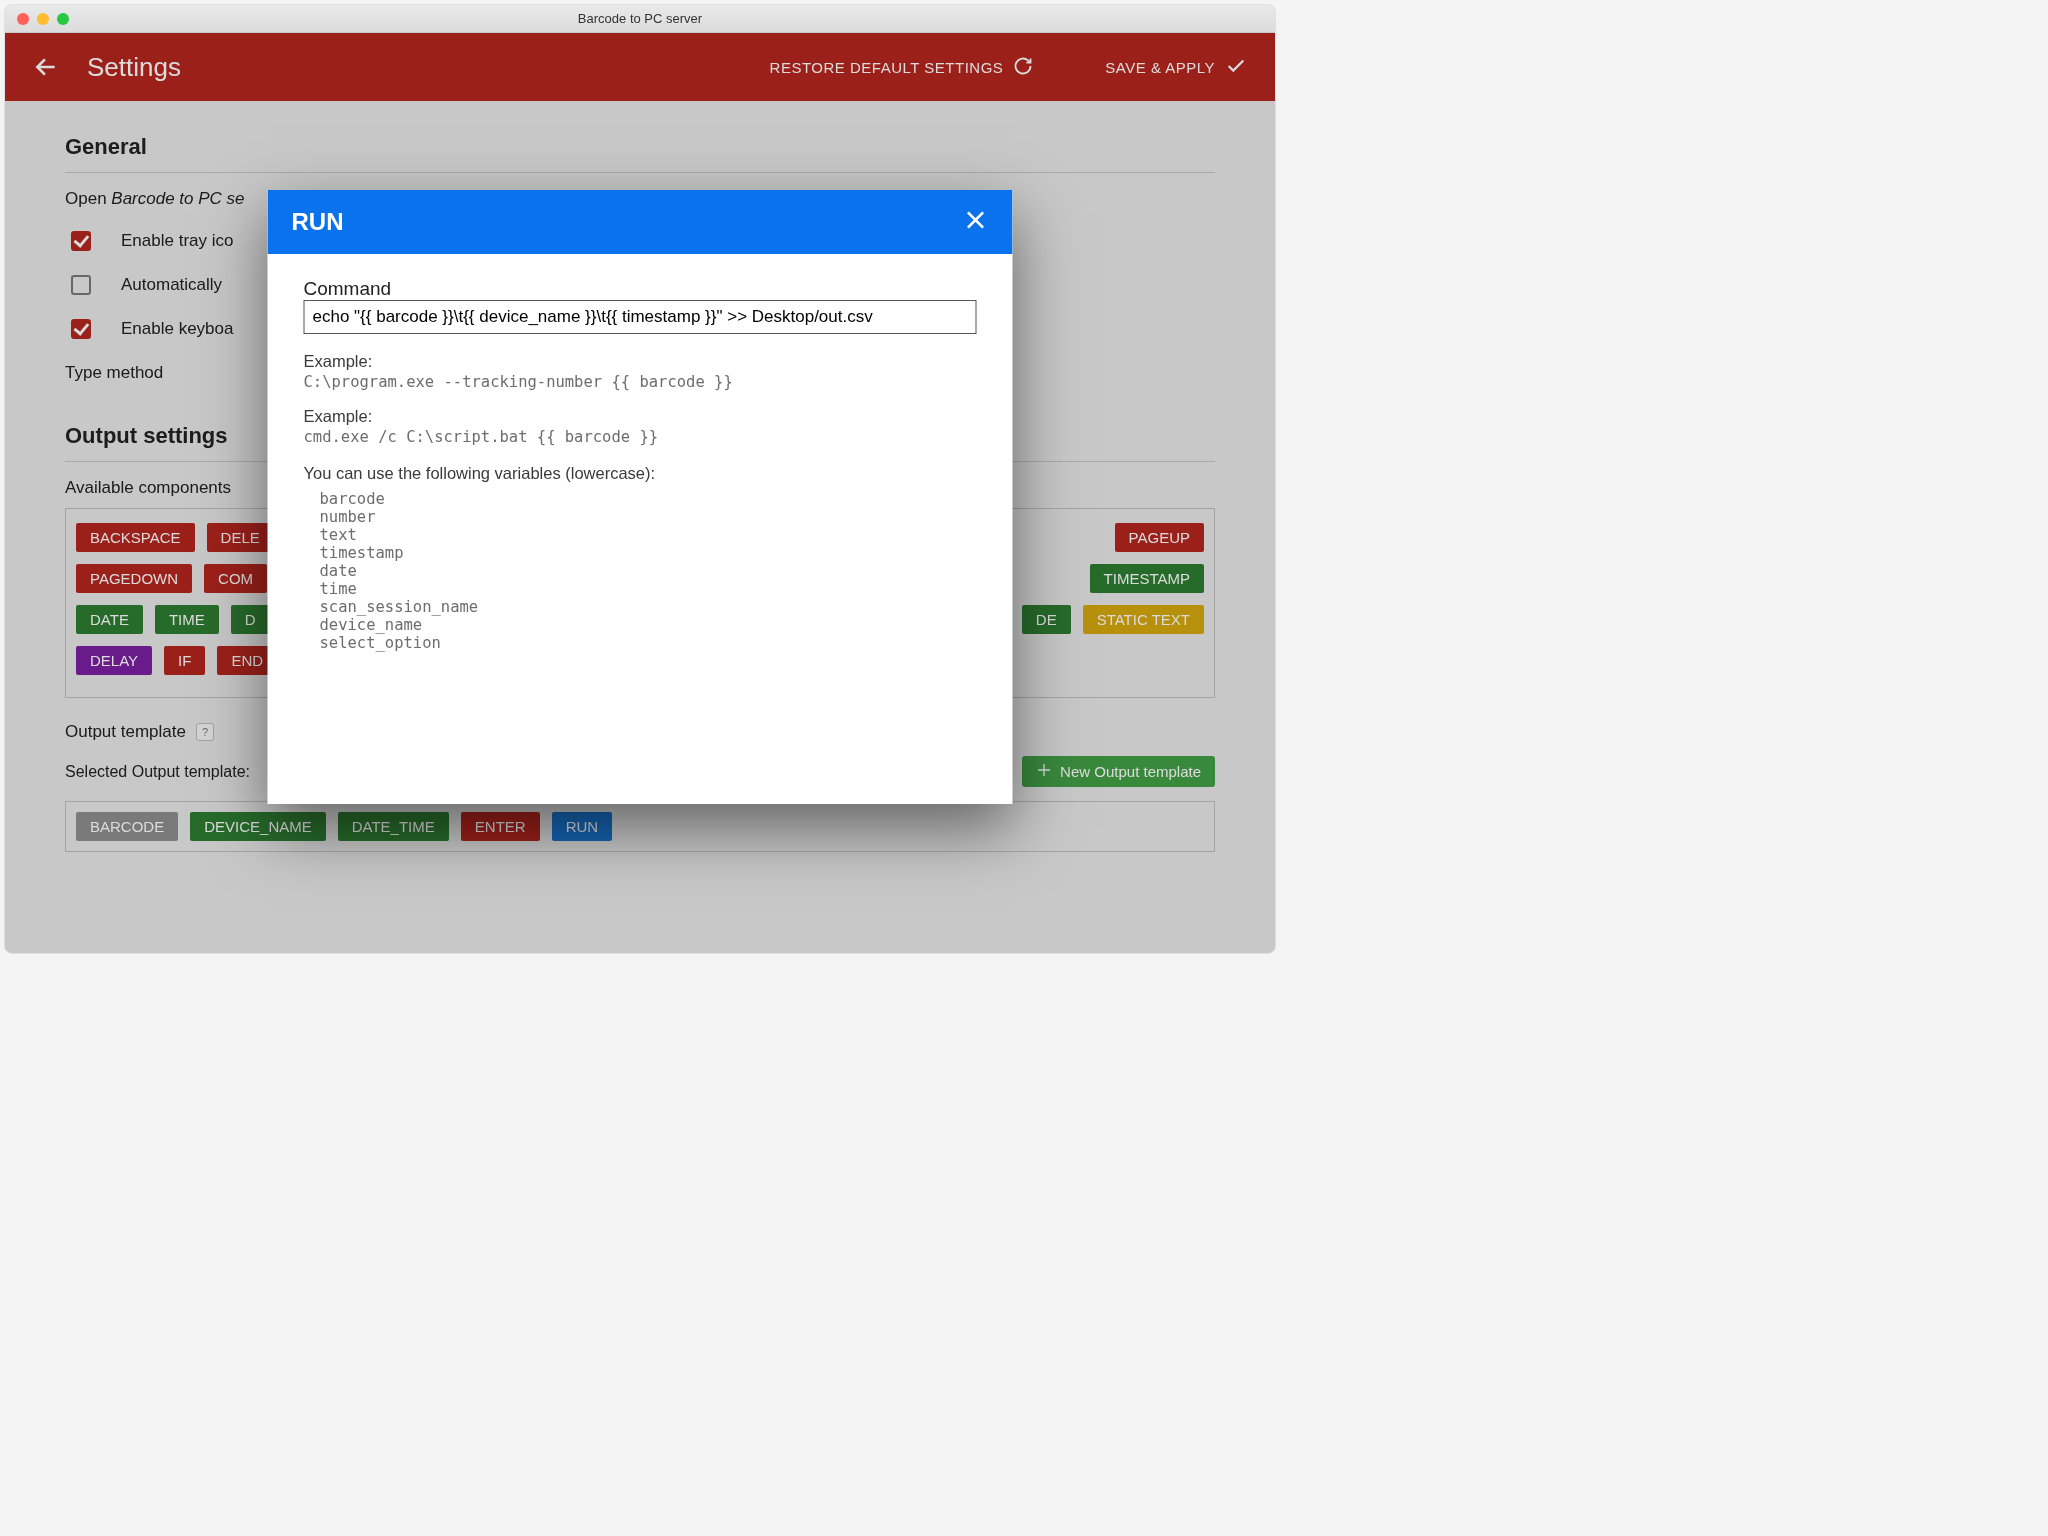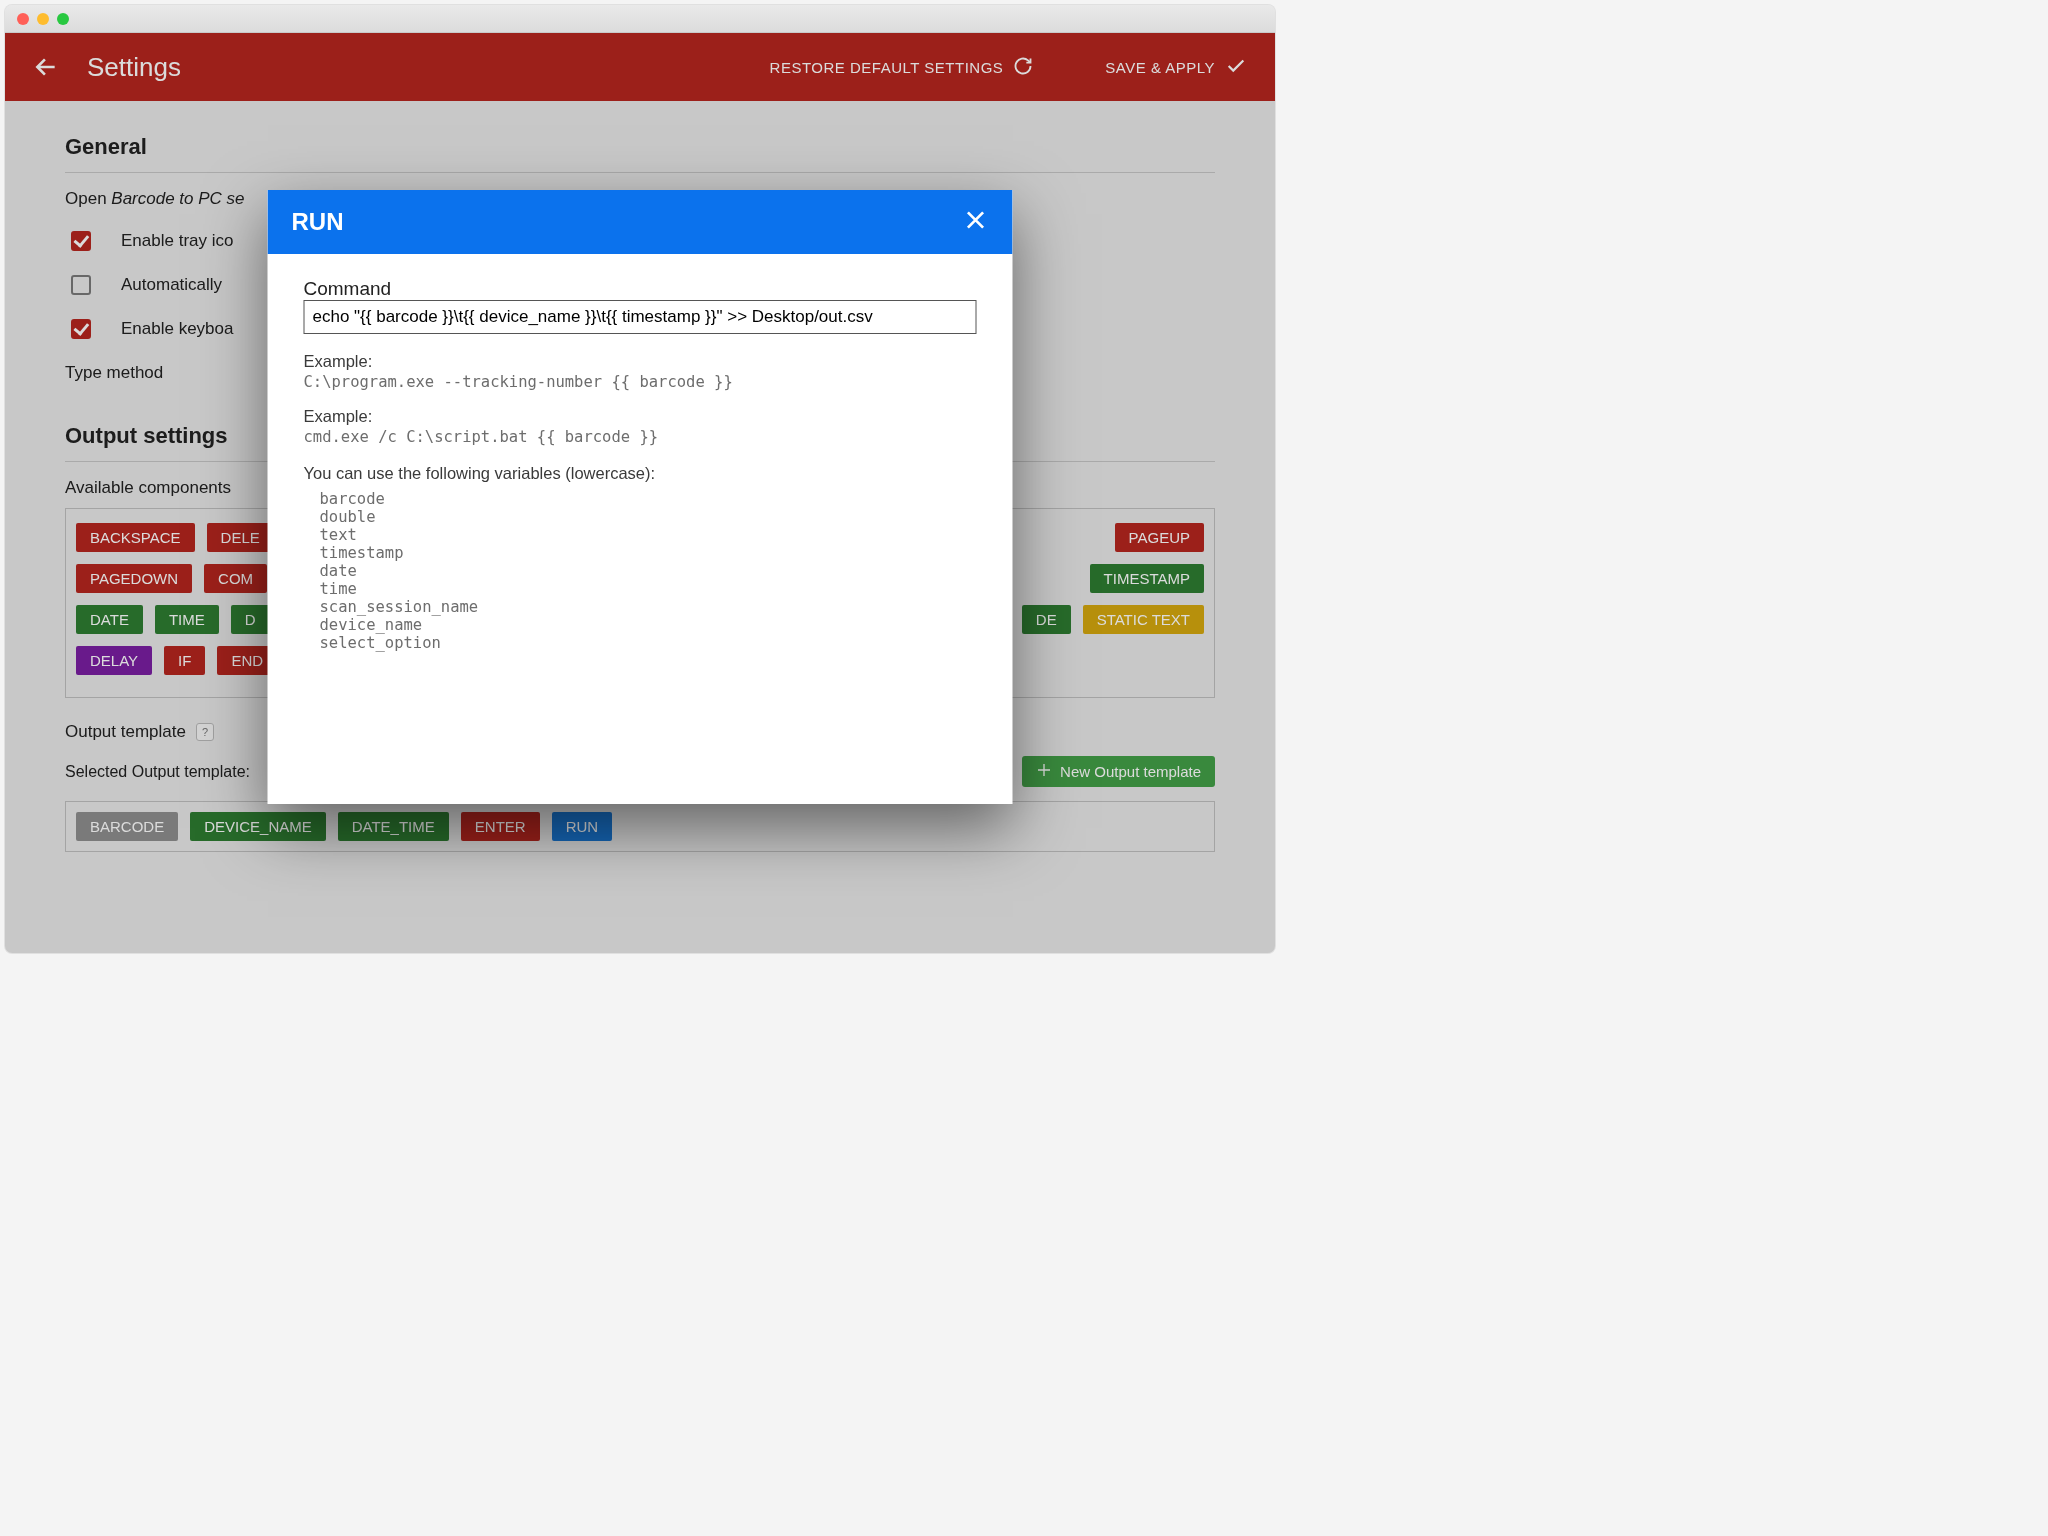--- a/index.html
+++ b/index.html
@@ -142,20 +142,21 @@
 </head>
 <body>
 
 <div class="window">
   <div class="titlebar">
     <div class="traffic">
       <span class="tra-red"></span>
       <span class="tra-yel"></span>
       <span class="tra-grn"></span>
     </div>
+    <div class="titlebar-title">Barcode to PC server</div>
   </div>
 
   <div class="header">
     <span class="back svg">
       <svg width="26" height="26" viewBox="0 0 24 24" fill="none" stroke="#fff" stroke-width="2.4">
           <path d="M20 12H5"></path>
           <path d="M11 5l-7 7 7 7"></path>
         </svg>
     </span>
     <h1>Settings</h1>
@@ -299,21 +300,21 @@
     <div class="modal-body">
       <div class="cmd-label">Command</div>
       <input class="cmd-input" value="echo &quot;{{ barcode }}\t{{ device_name }}\t{{ timestamp }}&quot; &gt;&gt; Desktop/out.csv" style="">
       <div class="ex-label">Example:</div>
       <div class="mono">C:\program.exe --tracking-number {{ barcode }}</div>
       <div class="ex-label">Example:</div>
       <div class="mono">cmd.exe /c C:\script.bat {{ barcode }}</div>
       <div class="hint" style="color:#3a3a3a; margin-bottom:4px;">You can use the following variables (lowercase):</div>
       <div class="varlist">
         <div class="mono">barcode</div>
-        <div class="mono">double</div>
+        <div class="mono">number</div>
         <div class="mono">text</div>
         <div class="mono">timestamp</div>
         <div class="mono">date</div>
         <div class="mono">time</div>
         <div class="mono">scan_session_name</div>
         <div class="mono">device_name</div>
         <div class="mono">select_option</div>
       </div>
     </div>
   </div>

